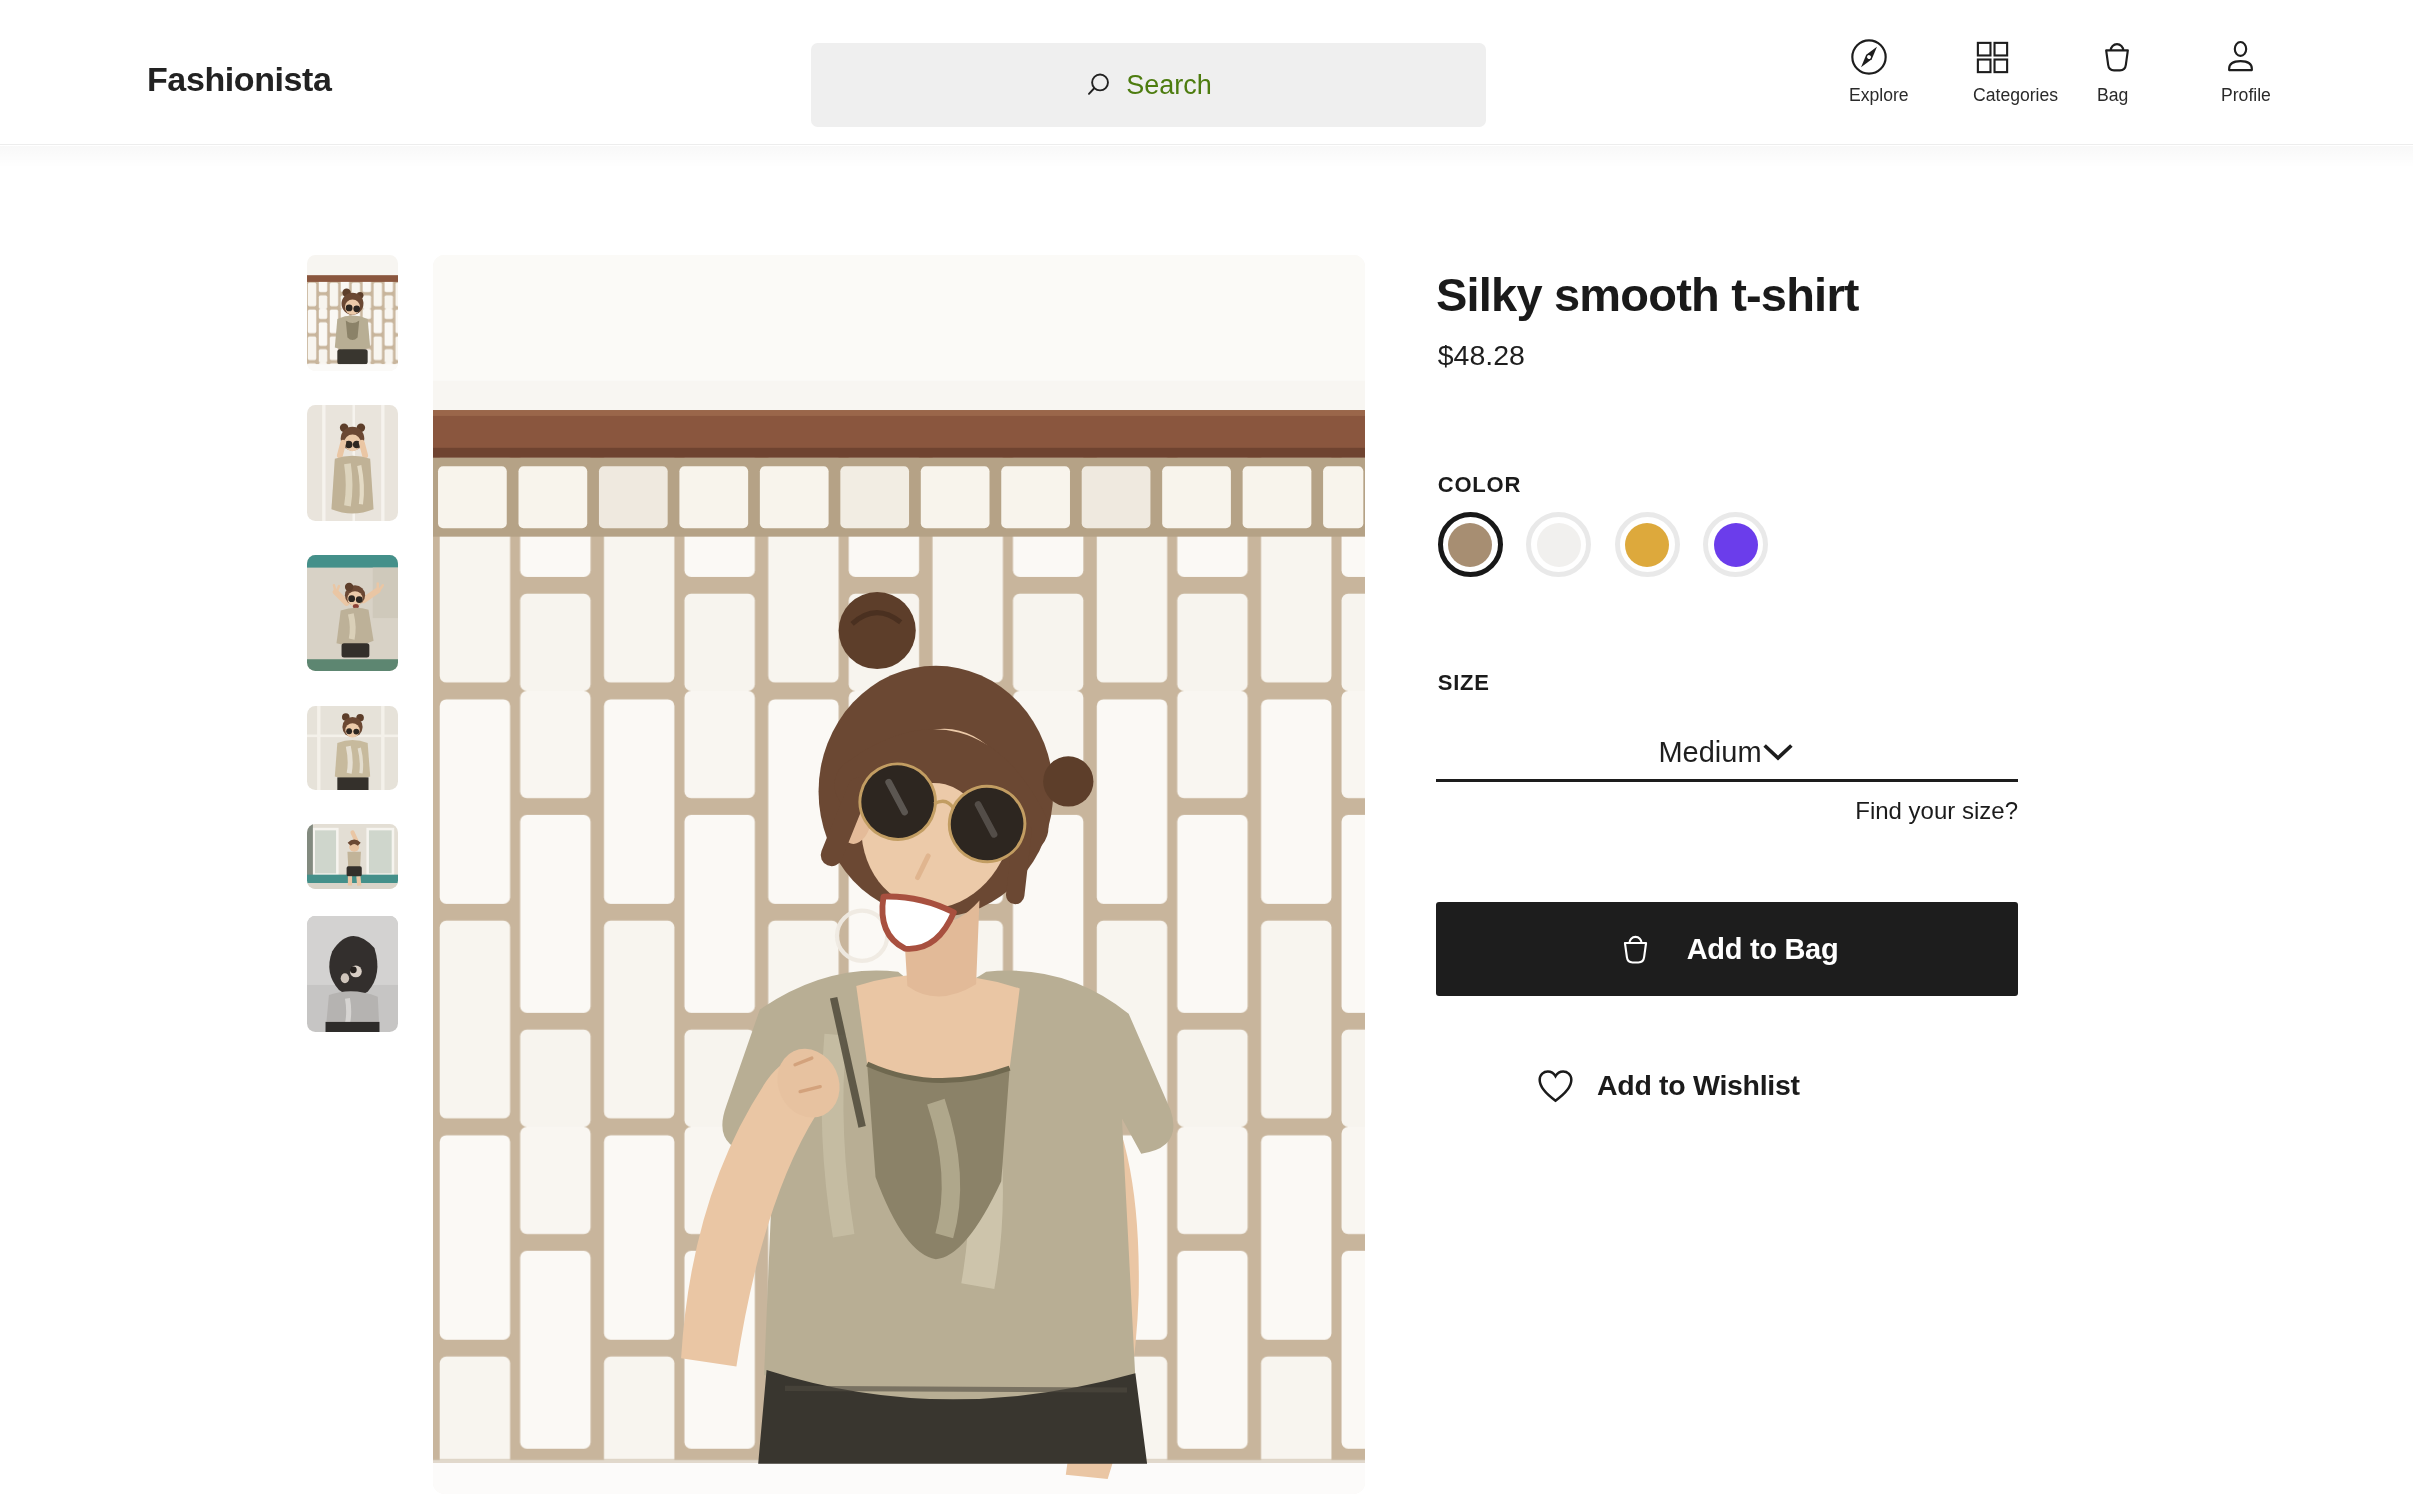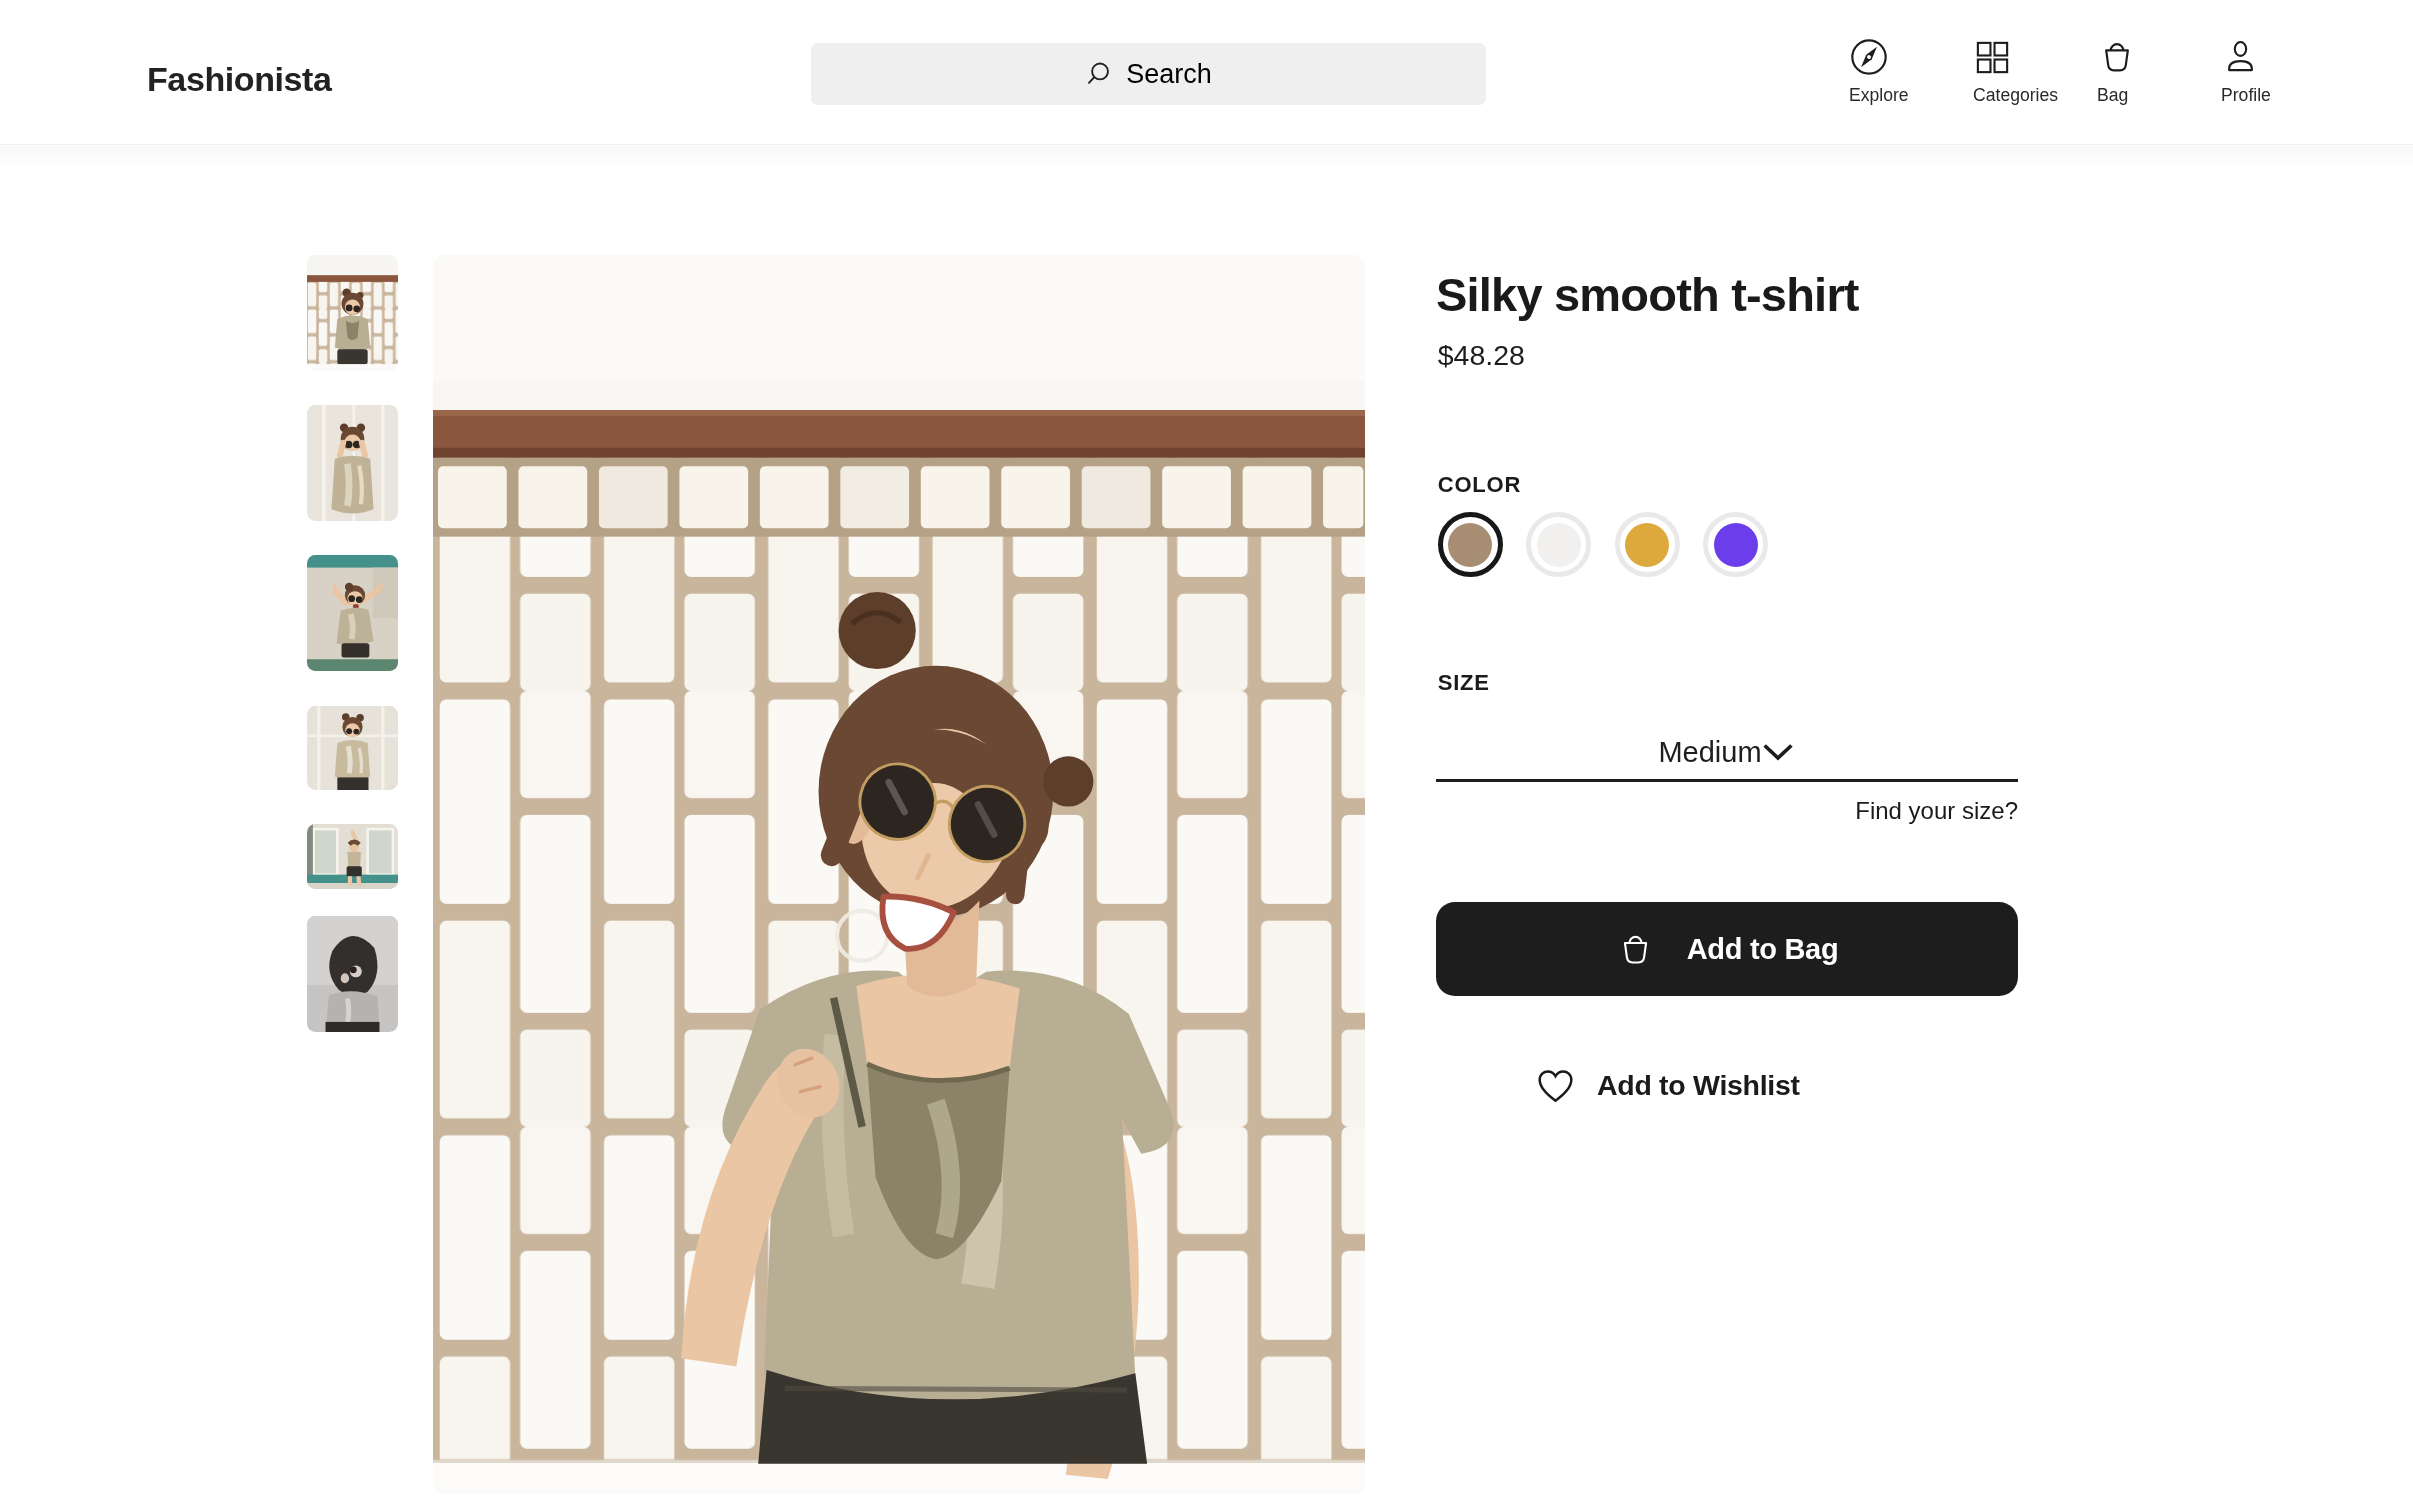--- a/index.html
+++ b/index.html
@@ -7,23 +7,23 @@
   body { font-family:"Liberation Sans", sans-serif; color:#1e1e1e; }
   #app { position:relative; width:2413px; height:1508px; background:#fff; overflow:hidden;margin-top:13px; }
 
   
   .header { position:absolute; left:0; top:0; width:2413px; height:132px; background:#fff;
             border-bottom:1.7px solid #ededed; z-index:5; }
   .header-shadow { position:absolute; left:0; top:133px; width:2413px; height:22px;
             background:linear-gradient(#00000007, transparent); pointer-events:none; }
   .logo { position:absolute; left:147px; top:0; height:132px; display:flex; align-items:center;
           font-size:34px; font-weight:700; letter-spacing:-0.4px; color:#222; cursor:pointer; }
-  .searchbar { position:absolute; left:811px; top:30px; width:675px; height:62px; background:#efefef;
+  .searchbar { position:absolute; left:811px; top:30px; width:675px; height:84px; background:#efefef;
           border-radius:6.7px; display:flex; align-items:center; justify-content:center; gap:12.6px;
-          font-size:27px; color:#000000; cursor:text; }
+          font-size:27px; color:#4d7c0f; cursor:text; }
   .nav { position:absolute; left:1849px; top:17px; display:flex; }
   .nav-item { width:124px; display:flex; flex-direction:column; align-items:flex-start; gap:8px; cursor:pointer; }
   .nav-icon { height:47px; display:flex; align-items:flex-end; justify-content:center; }
   .nav-label { font-size:17.6px; color:#2a2a2a; }
 
   
   .thumb { position:absolute; left:307px; width:91px; border-radius:8.4px; overflow:hidden; cursor:pointer; }
   .thumb svg { display:block; width:100%; height:100%; }
   .hero { position:absolute; left:433px; top:242px; width:932px; height:1239px; border-radius:11.7px;
           overflow:hidden; }
@@ -42,21 +42,21 @@
   .swatch.selected { border:5.9px solid #181818; }
   .swatch-fill { width:44px; height:44px; border-radius:50%; }
   .size-label { top:401px; }
   .select-row { position:absolute; left:0; top:456px; width:582px; height:54px; display:flex;
             align-items:center; justify-content:center; padding:0 22px 0 20px; cursor:pointer; }
   .select-value { font-size:29px; color:#1e1e1e; }
   .select-underline { position:absolute; left:0; top:510px; width:582px; height:2.5px; background:#1d1d1d; }
   .find-size { position:absolute; left:0; top:528px; width:582px; text-align:right; font-size:24px;
             font-weight:400; color:#1b1b1b; cursor:pointer; }
   .bag-btn { position:absolute; left:0; top:633px; width:582px; height:94px; background:#1d1d1d;
-            border:none; border-radius:19px; display:flex; align-items:center; justify-content:center;
+            border:none; border-radius:3px; display:flex; align-items:center; justify-content:center;
             gap:32px; color:#fff; font-size:29px; font-weight:700; letter-spacing:-0.3px; cursor:pointer;
             font-family:"Liberation Sans", sans-serif; }
   .wishlist { position:absolute; left:94px; top:799px; height:59px; display:flex; align-items:flex-start;
             gap:22px; background:none; border:none; font-size:28.5px; font-weight:700; color:#1b1b1b;
             letter-spacing:-0.3px; cursor:pointer; font-family:"Liberation Sans", sans-serif; }
 </style>
 </head>
 <body>
 
 <div id="app">

